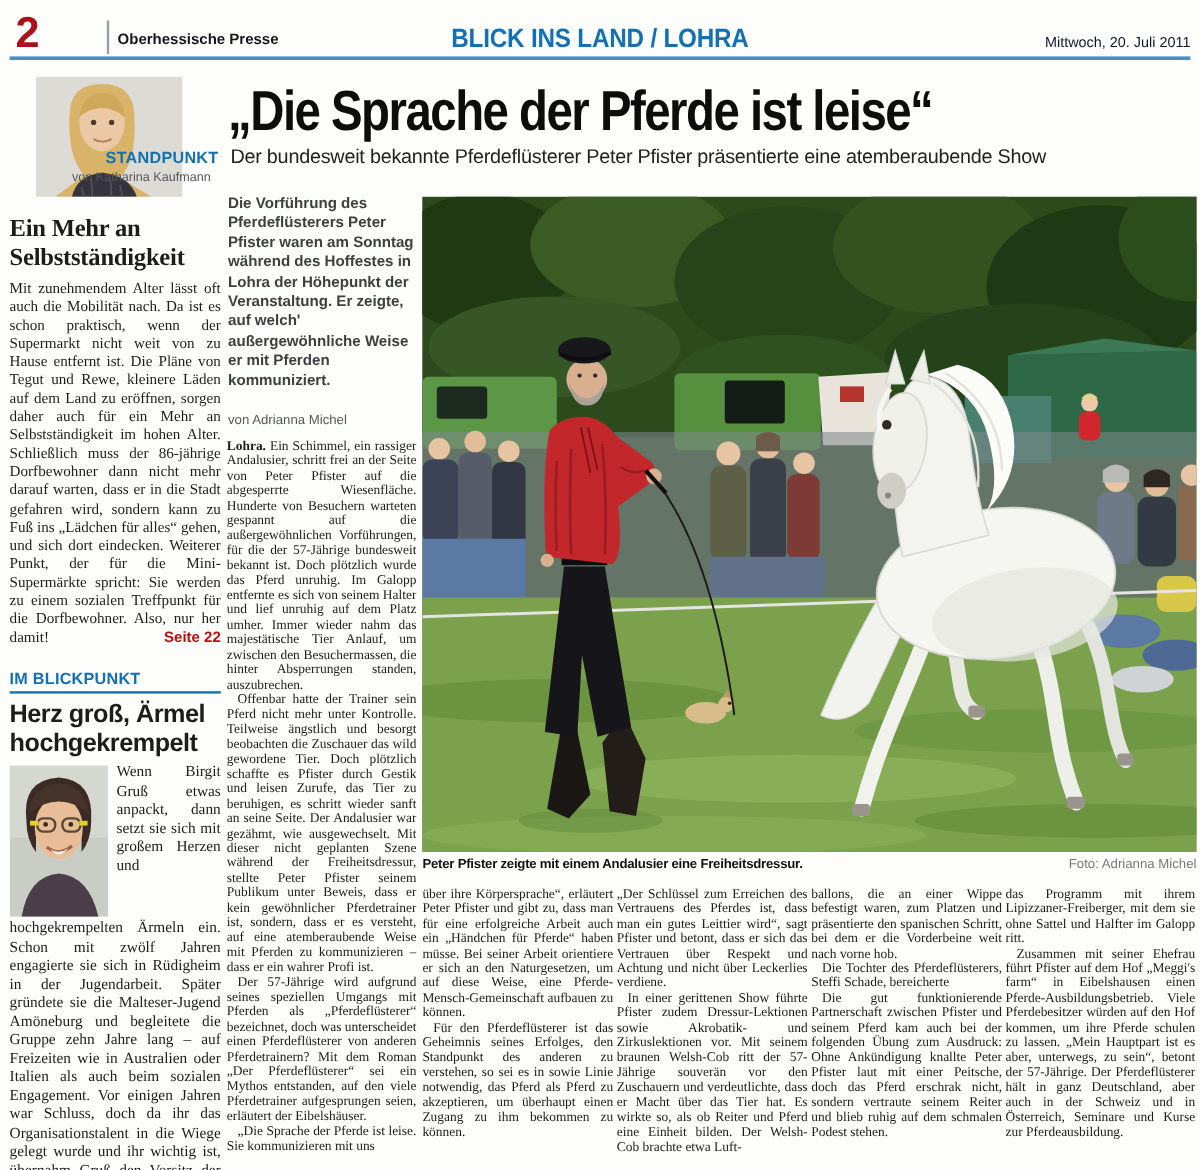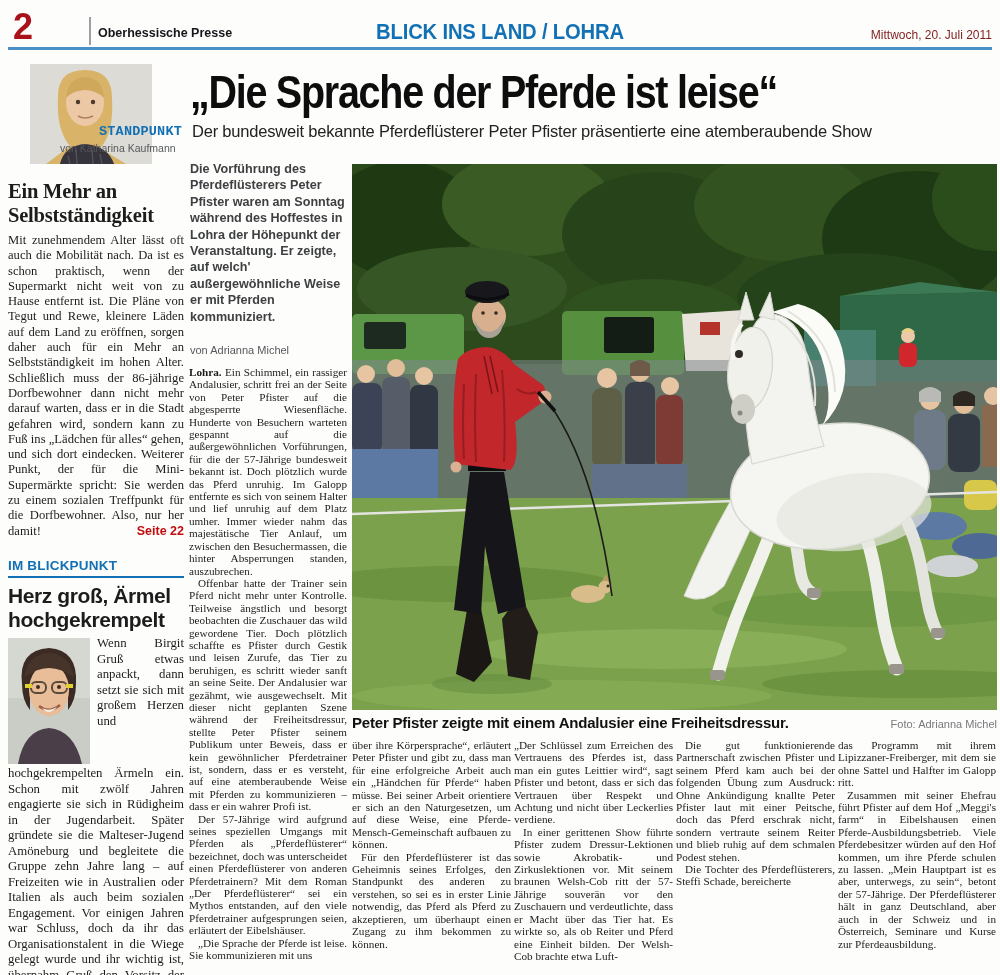--- a/index.html
+++ b/index.html
@@ -13,27 +13,27 @@
   
   .page-num { left:13px; top:6px; font-family:"Liberation Sans",sans-serif;
     font-weight:bold; font-size:36px; color:#a9121a; }
   .mast-divider { left:89px; top:17px; width:2px; height:28px; background:#9aa0a6; }
   .masthead { left:98px; top:26px; font-family:"Liberation Sans",sans-serif;
     font-weight:bold; font-size:12.5px; color:#15161a; }
   .section-title { left:50%; top:19px; font-family:"Liberation Sans",sans-serif;
     font-weight:bold; font-size:22px; color:#1271b5; white-space:nowrap;
     transform:translateX(-50%) scaleX(0.92); letter-spacing:-0.2px; }
   .issue-date { right:8px; top:28px; font-family:"Liberation Sans",sans-serif;
-    font-size:12px; color:#7f1d1d; }
+    font-size:12px; color:#0f172a; }
   .page-rule { left:8px; top:47px; width:984px; height:3px; background:#4a8fc7; }
 
   
   .sp-photo { left:30px; top:64px; width:122px; height:100px; }
   .sp-kicker { left:60px; top:124px; width:122px; text-align:right;
-    font-family:Liberation Mono, monospace; font-weight:bold; font-size:13.5px;
+    font-family:Liberation Sans, sans-serif; font-weight:bold; font-size:13.5px;
     color:#1271b5; letter-spacing:.2px; }
   .sp-byline { left:60px; top:142px; width:122px; text-align:left;
     font-family:"Liberation Sans",sans-serif; font-size:10.5px; color:#55585c;
     line-height:12.5px; }
   .sp-headline { left:8px; top:180px; width:176px; font-weight:bold;
     font-size:20.5px; line-height:23.5px; letter-spacing:-0.2px; }
   .sp-body { left:8px; top:233px; width:176px; height:327px;
     font-size:12.6px; line-height:15.3px; text-align:justify;
     hyphens:auto; -webkit-hyphens:auto; overflow:hidden; }
   .page-ref { float:right; font-family:"Liberation Sans",sans-serif;
@@ -71,21 +71,21 @@
   .col-3 { left:514px; top:739px; width:159px; height:236px; }
   .col-4 { left:676px; top:739px; width:159px; height:236px; }
   .col-5 { left:838px; top:739px; width:158px; height:236px; }
   .dateline { font-weight:bold; }
 
   .art-photo { left:352px; top:164px; width:645px; height:546px; background:#46603a; }
   .art-photo svg { display:block; width:100%; height:100%; }
   .caption-row { left:352px; top:714px; width:645px; display:flex;
     justify-content:space-between; align-items:baseline; }
   .caption { font-family:"Liberation Sans",sans-serif; font-weight:bold;
-    font-size:15px; color:#111; letter-spacing:-0.2px; }
+    font-size:11px; color:#111; letter-spacing:-0.2px; }
   .credit { font-family:"Liberation Sans",sans-serif; font-size:11px; color:#77797c;padding-left:38px; }
 </style>
 </head>
 <body>
 
 <div class="abs page-num">2</div>
 <div class="abs mast-divider"></div>
 <div class="abs masthead">Oberhessische Presse</div>
 <div class="abs section-title">BLICK INS LAND / LOHRA</div>
 <div class="abs issue-date">Mittwoch, 20. Juli 2011</div>
@@ -280,26 +280,27 @@
   </svg>
 </div>
 
 <div class="abs caption-row">
   <span class="caption">Peter Pfister zeigte mit einem Andalusier eine Freiheitsdressur.</span>
   <span class="credit">Foto: Adrianna Michel</span>
 </div>
 
 <div class="abs body-col col-2">
   <p>über ihre Körpersprache“, erläutert Peter Pfister und gibt zu, dass man für eine erfolgreiche Arbeit auch ein „Händchen für Pferde“ haben müsse. Bei seiner Arbeit orientiere er sich an den Naturgesetzen, um auf diese Weise, eine Pferde-Mensch-Gemeinschaft aufbauen zu können.</p>
-  <p class="ind">Für den Pferdeflüsterer ist das Geheimnis seines Erfolges, den Standpunkt des anderen zu verstehen, so sei es in erster Linie notwendig, das Pferd als Pferd zu akzeptieren, um überhaupt einen Zugang zu ihm bekommen zu können.</p>
+  <p class="ind">Für den Pferdeflüsterer ist das Geheimnis seines Erfolges, den Standpunkt des anderen zu verstehen, so sei es in sowie Linie notwendig, das Pferd als Pferd zu akzeptieren, um überhaupt einen Zugang zu ihm bekommen zu können.</p>
 </div>
 <div class="abs body-col col-3">
   <p>„Der Schlüssel zum Erreichen des Vertrauens des Pferdes ist, dass man ein gutes Leittier wird“, sagt Pfister und betont, dass er sich das Vertrauen über Respekt und Achtung und nicht über Leckerlies verdiene.</p>
   <p class="ind">In einer gerittenen Show führte Pfister zudem Dressur-Lektionen sowie Akrobatik- und Zirkuslektionen vor. Mit seinem braunen Welsh-Cob ritt der 57-Jährige souverän vor den Zuschauern und verdeutlichte, dass er Macht über das Tier hat. Es wirkte so, als ob Reiter und Pferd eine Einheit bilden. Der Welsh-Cob brachte etwa Luft-</p>
 </div>
 <div class="abs body-col col-4">
+  <p>ballons, die an einer Wippe befestigt waren, zum Platzen und präsentierte den spanischen Schritt, bei dem er die Vorderbeine weit nach vorne hob.</p>
+  <p class="ind">Die Tochter des Pferdeflüsterers, Steffi Schade, bereicherte</p>
   <p class="ind">Die gut funktionierende Partnerschaft zwischen Pfister und seinem Pferd kam auch bei der folgenden Übung zum Ausdruck: Ohne Ankündigung knallte Peter Pfister laut mit einer Peitsche, doch das Pferd erschrak nicht, sondern vertraute seinem Reiter und blieb ruhig auf dem schmalen Podest stehen.</p>
-  <p class="ind">Die Tochter des Pferdeflüsterers, Steffi Schade, bereicherte</p>
 </div>
 <div class="abs body-col col-5">
   <p>das Programm mit ihrem Lipizzaner-Freiberger, mit dem sie ohne Sattel und Halfter im Galopp ritt.</p>
   <p class="ind">Zusammen mit seiner Ehefrau führt Pfister auf dem Hof „Meggi's farm“ in Eibelshausen einen Pferde-Ausbildungsbetrieb. Viele Pferdebesitzer würden auf den Hof kommen, um ihre Pferde schulen zu lassen. „Mein Hauptpart ist es aber, unterwegs, zu sein“, betont der 57-Jährige. Der Pferdeflüsterer hält in ganz Deutschland, aber auch in der Schweiz und in Österreich, Seminare und Kurse zur Pferdeausbildung.</p>
 </div>
 
 </body></html>

